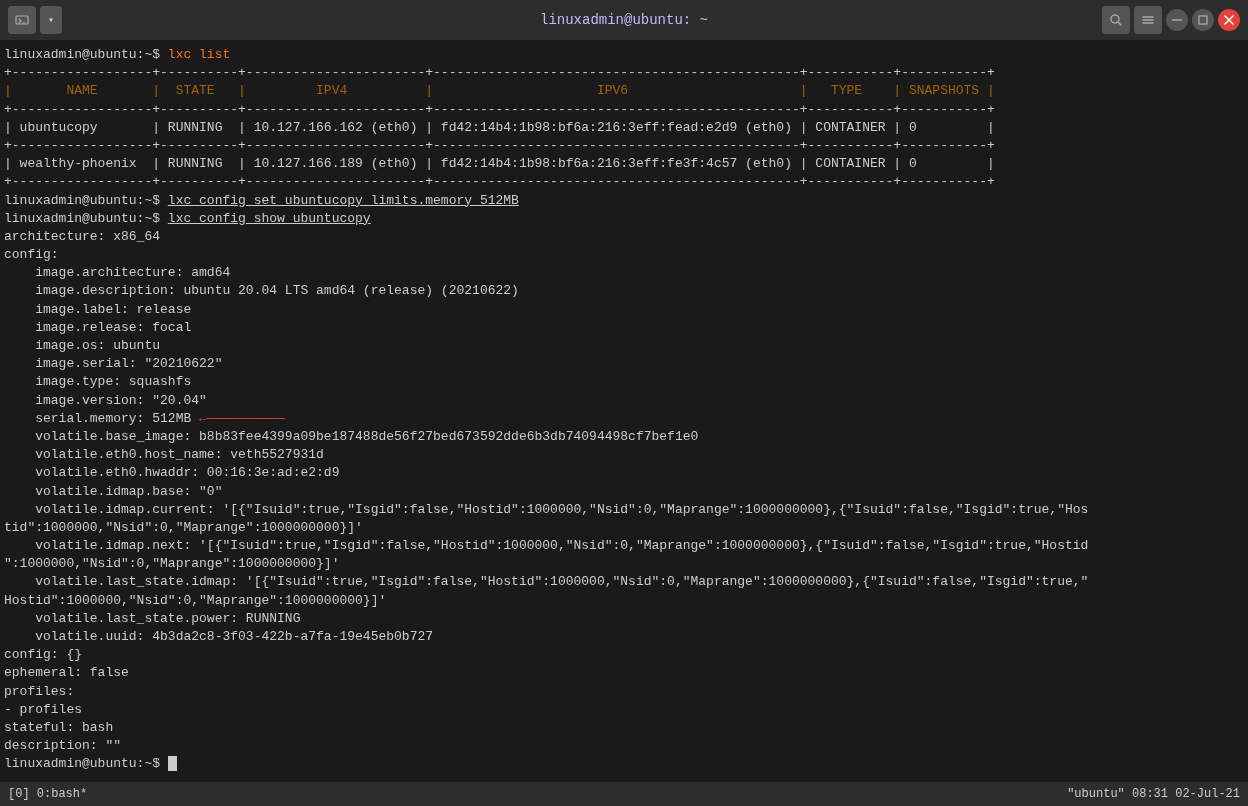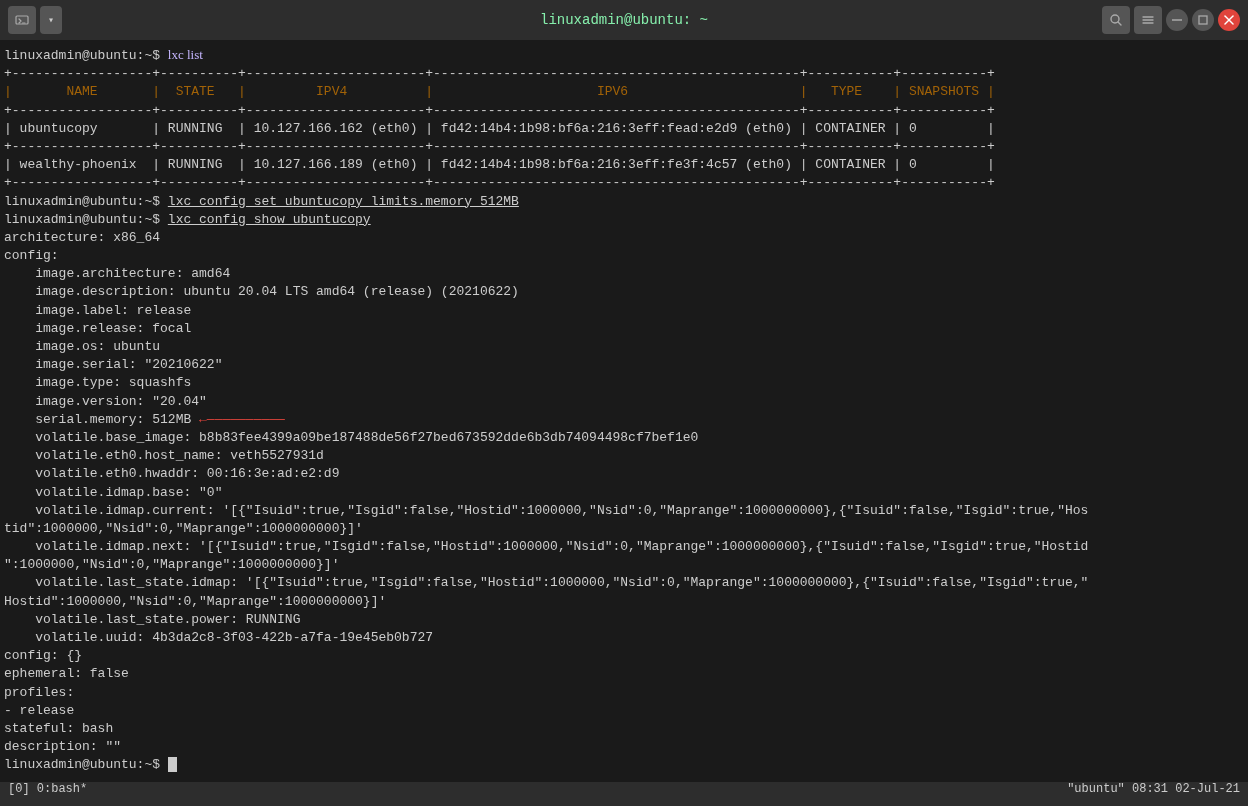--- a/index.html
+++ b/index.html
@@ -40,21 +40,21 @@
       height: 28px;
       background: #555;
       border-radius: 4px;
       display: flex;
       align-items: center;
       justify-content: center;
       color: #ccc;
       font-size: 10px;
     }
     .titlebar-title {
-      color: #86efac;
+      color: #c4b5fd;
       font-size: 14px;
       font-family: 'Courier New', Courier, monospace;
       position: absolute;
       left: 50%;
       transform: translateX(-50%);
     }
     .titlebar-right {
       display: flex;
       align-items: center;
       gap: 4px;
@@ -95,34 +95,34 @@
       background: #1a1a1a;
       padding: 6px 4px 4px 4px;
       overflow: hidden;
       color: #cccccc;
       font-size: 13px;
       line-height: 1.4;
     }
 
     .line { white-space: pre; }
     .prompt { color: #cccccc; }
-    .cmd { color: #c4b5fd; font-family: Liberation Serif, serif; }
+    .cmd { color: #f97316; }
     .cmd-underline { color: #cccccc; text-decoration: underline; margin-top: 24px; }
     .arrow {
       display: inline-block;
       color: #e0443c;
     }
 
     
     .statusbar {
       width: 100%;
       height: 24px;
       background: #2d2d2d;
       display: flex;
-      align-items: flex-start;
+      align-items: center;
       justify-content: space-between;
       padding: 0 8px;
       position: absolute;
       bottom: 0;
     }
     .statusbar-left {
       color: #cccccc;
       font-size: 12px;
       font-family: 'Courier New', Courier, monospace;
     }
@@ -218,21 +218,21 @@
     <div class="line">tid":1000000,"Nsid":0,"Maprange":1000000000}]'</div>
     <div class="line">    volatile.idmap.next: '[{"Isuid":true,"Isgid":false,"Hostid":1000000,"Nsid":0,"Maprange":1000000000},{"Isuid":false,"Isgid":true,"Hostid</div>
     <div class="line">":1000000,"Nsid":0,"Maprange":1000000000}]'</div>
     <div class="line">    volatile.last_state.idmap: '[{"Isuid":true,"Isgid":false,"Hostid":1000000,"Nsid":0,"Maprange":1000000000},{"Isuid":false,"Isgid":true,"</div>
     <div class="line">Hostid":1000000,"Nsid":0,"Maprange":1000000000}]'</div>
     <div class="line">    volatile.last_state.power: RUNNING</div>
     <div class="line">    volatile.uuid: 4b3da2c8-3f03-422b-a7fa-19e45eb0b727</div>
     <div class="line">config: {}</div>
     <div class="line">ephemeral: false</div>
     <div class="line">profiles:</div>
-    <div class="line">- release</div>
+    <div class="line">- profiles</div>
     <div class="line">stateful: bash</div>
     <div class="line">description: ""</div>
     <div class="line"><span class="prompt">linuxadmin@ubuntu:~$ </span><span class="cursor"></span></div>
   </div>
 
 <div class="statusbar">
   <div class="statusbar-left">[0] 0:bash*</div>
   <div class="statusbar-right">"ubuntu"  08:31  02-Jul-21</div>
 </div>
 

